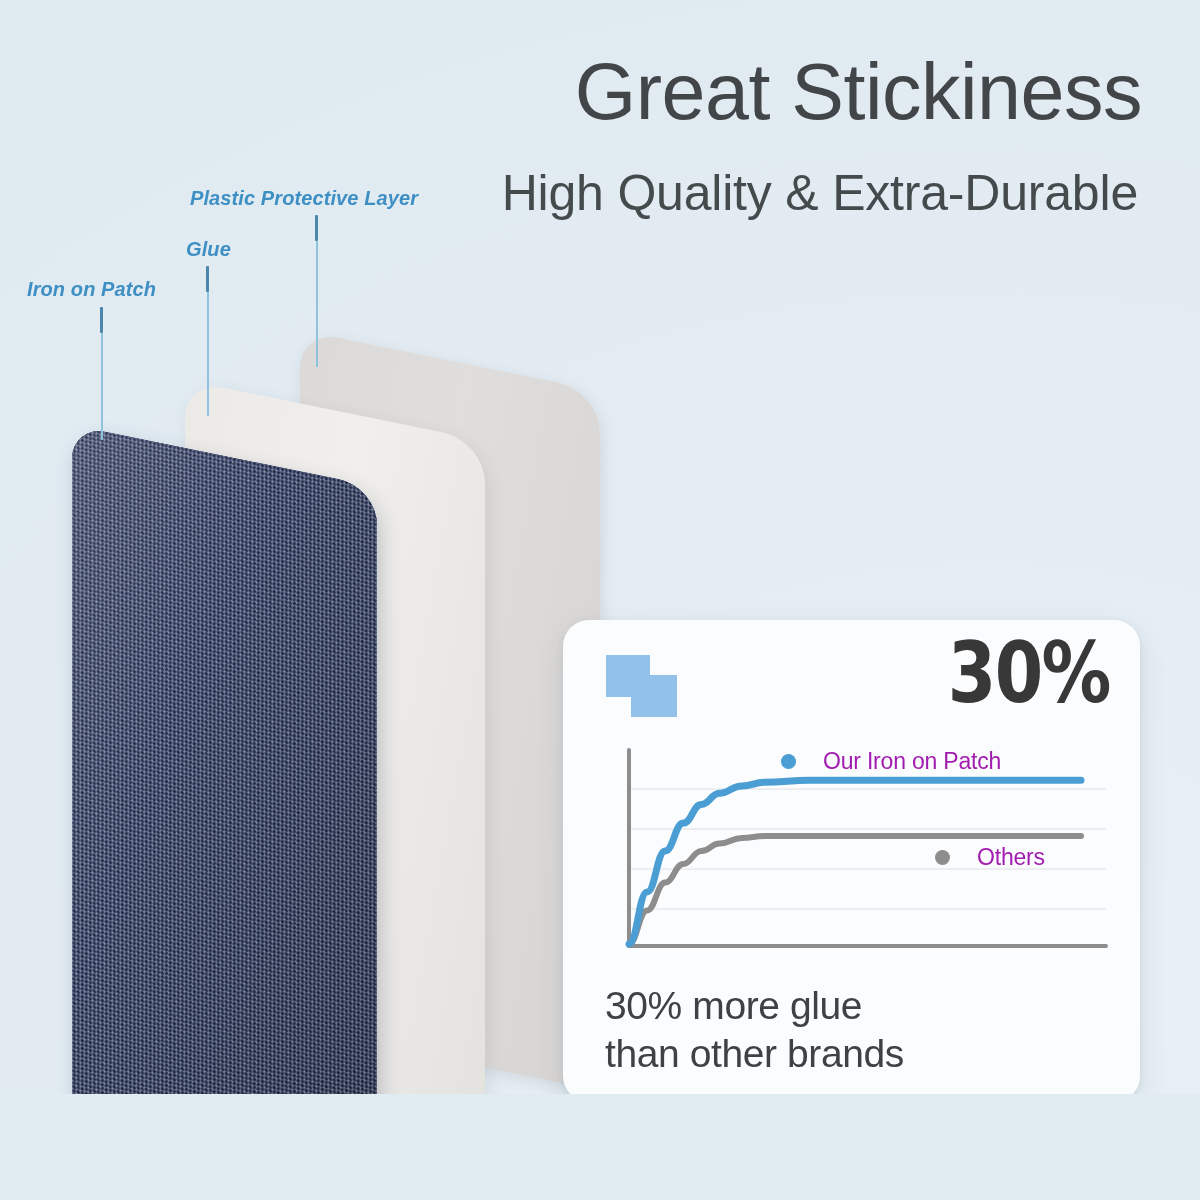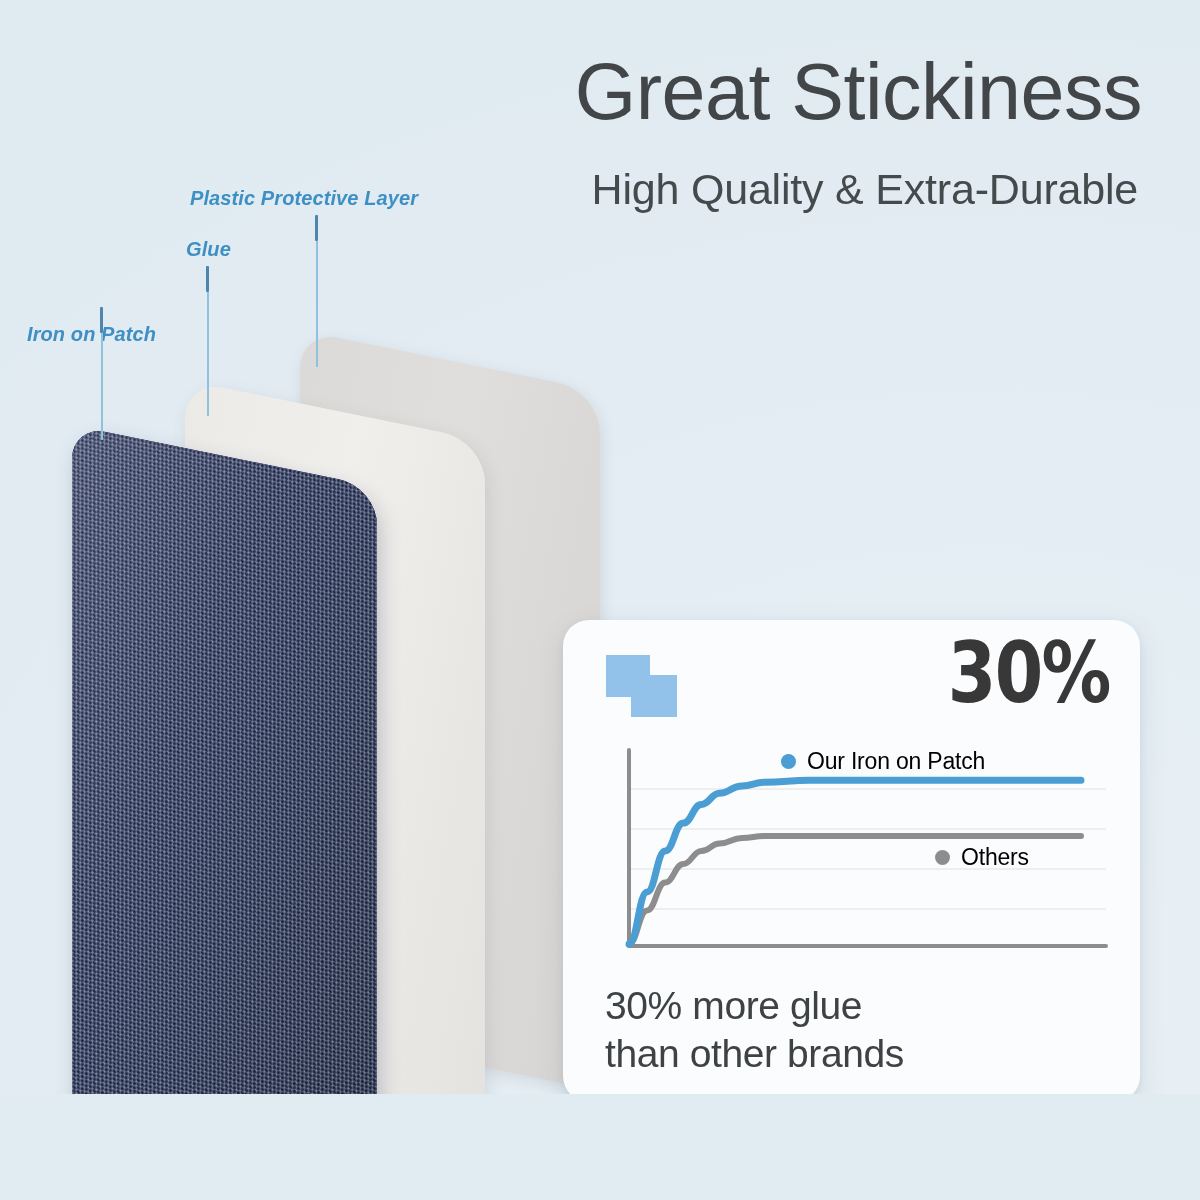--- a/index.html
+++ b/index.html
@@ -16,21 +16,21 @@
   }
 
   
   .h-title{
     position:absolute;right:58px;top:52px;
     font-size:79px;line-height:1.0;font-weight:400;
     color:#434648;letter-spacing:-0.5px;white-space:nowrap;
   }
   .h-sub{
     position:absolute;right:62px;top:168px;
-    font-size:43px;line-height:1.0;font-weight:400;
+    font-size:50px;line-height:1.0;font-weight:400;
     color:#454a4d;letter-spacing:-0.2px;white-space:nowrap;
   }
 
   
   .layer{position:absolute;}
 
   .layer-plastic{
     left:300px;top:330px;width:300px;height:700px;
     background:linear-gradient(100deg,#dcdad8 0%,#e0dedc 40%,#d6d4d2 100%);
     border-radius:38px 42px 30px 26px;
@@ -110,21 +110,21 @@
   }
 
   .chart{position:absolute;left:40px;top:128px;width:505px;height:210px;}
   .grid-line{position:absolute;left:26px;right:2px;height:2px;background:#eceef0;}
   .axis-y{position:absolute;left:24px;top:0;width:4px;height:200px;background:#8d8d8d;border-radius:2px;}
   .axis-x{position:absolute;left:24px;top:196px;width:481px;height:4px;background:#8d8d8d;border-radius:2px;}
   .chart svg{position:absolute;left:0;top:0;}
 
   .legend{position:absolute;font-size:0;}
   .leg-dot{display:inline-block;width:15px;height:15px;border-radius:50%;vertical-align:middle;}
-  .leg-text{display:inline-block;font-size:23px;color:#000000;vertical-align:middle;margin-left:11px;letter-spacing:-.2px;text-align:center;}
+  .leg-text{display:inline-block;font-size:23px;color:#a21caf;vertical-align:middle;margin-left:27px;letter-spacing:-.2px;text-align:center;}
   .legend-blue{left:218px;top:128px;}
   .legend-gray{left:372px;top:224px;}
 
   .caption{
     position:absolute;left:42px;top:362px;
     font-size:39px;line-height:1.22;color:#3f4244;letter-spacing:-.4px;
   }
 </style>
 </head>
 <body>
@@ -134,21 +134,21 @@
   <div class="h-title">Great Stickiness</div>
   <div class="h-sub">High Quality &amp; Extra-Durable</div>
 
   <div class="layer layer-plastic"></div>
   <div class="layer layer-glue"></div>
   <div class="layer layer-patch">
     <div class="denim"></div>
     <div class="denim-sheen"></div>
   </div>
 
-  <div class="callout-label" style="left:27px;top:278px;margin-top:45px;">Iron on Patch</div>
+  <div class="callout-label" style="left:27px;top:278px;">Iron on Patch</div>
   <div class="callout-line" style="left:100px;top:307px;height:133px;">
     <div class="callout-head"></div>
     <div class="callout-tail" style="height:107px;"></div>
   </div>
 
   <div class="callout-label" style="left:186px;top:238px;">Glue</div>
   <div class="callout-line" style="left:206px;top:266px;height:150px;">
     <div class="callout-head"></div>
     <div class="callout-tail" style="height:124px;"></div>
   </div>

